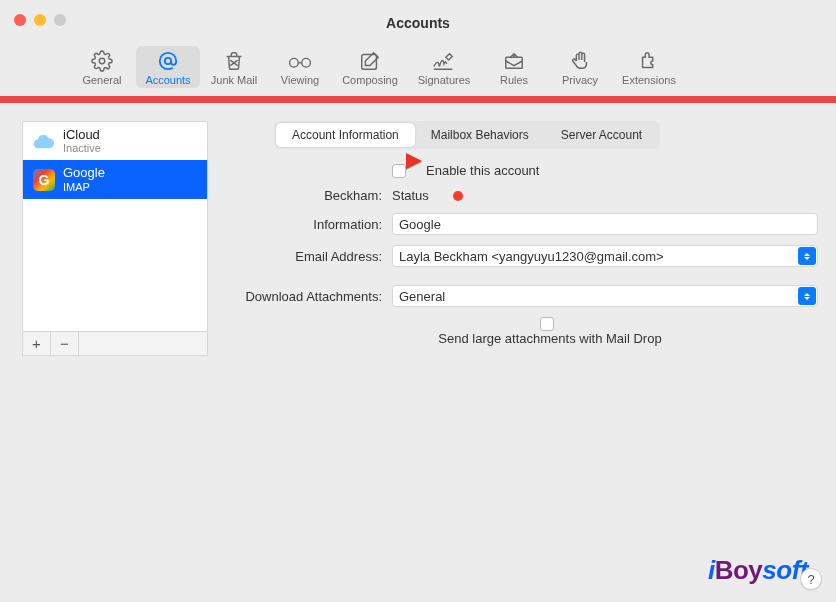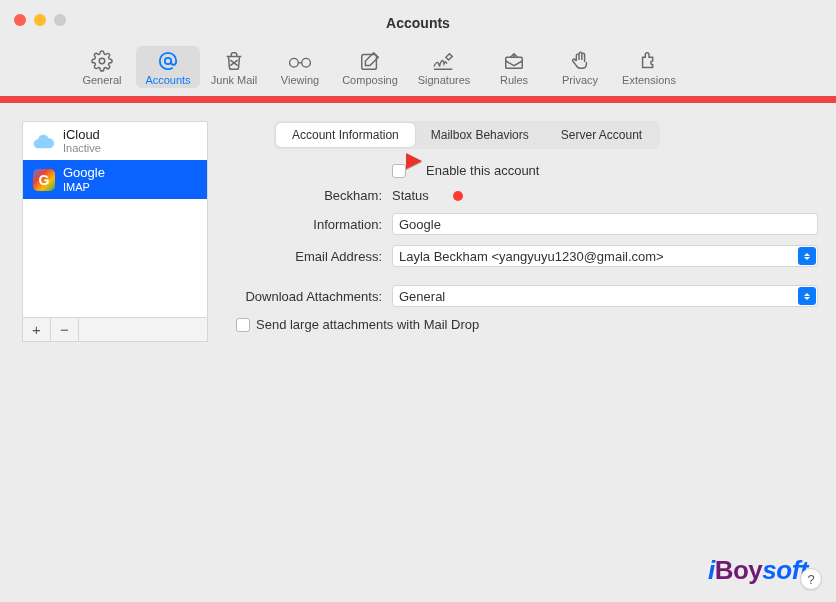--- a/index.html
+++ b/index.html
@@ -213,21 +213,21 @@
       </div>
       <div class="row" style="margin-top:18px;justify-content:space-between;">
         <span class="lab">Download Attachments:</span>
         <span class="val">
           <div class="select">
             <span>General</span>
             <span class="chev"></span>
           </div>
         </span>
       </div>
-      <div class="row" style="">
+      <div class="row" style="margin-left:40px;flex-direction:column;">
         <span class="chk"></span>
         <span style="margin-left:6px;">Send large attachments with Mail Drop</span>
       </div>
     </div>
   </div>
 </div>
 
 <svg class="arrow" width="48" height="26">
   <defs>
       <filter id="s">

